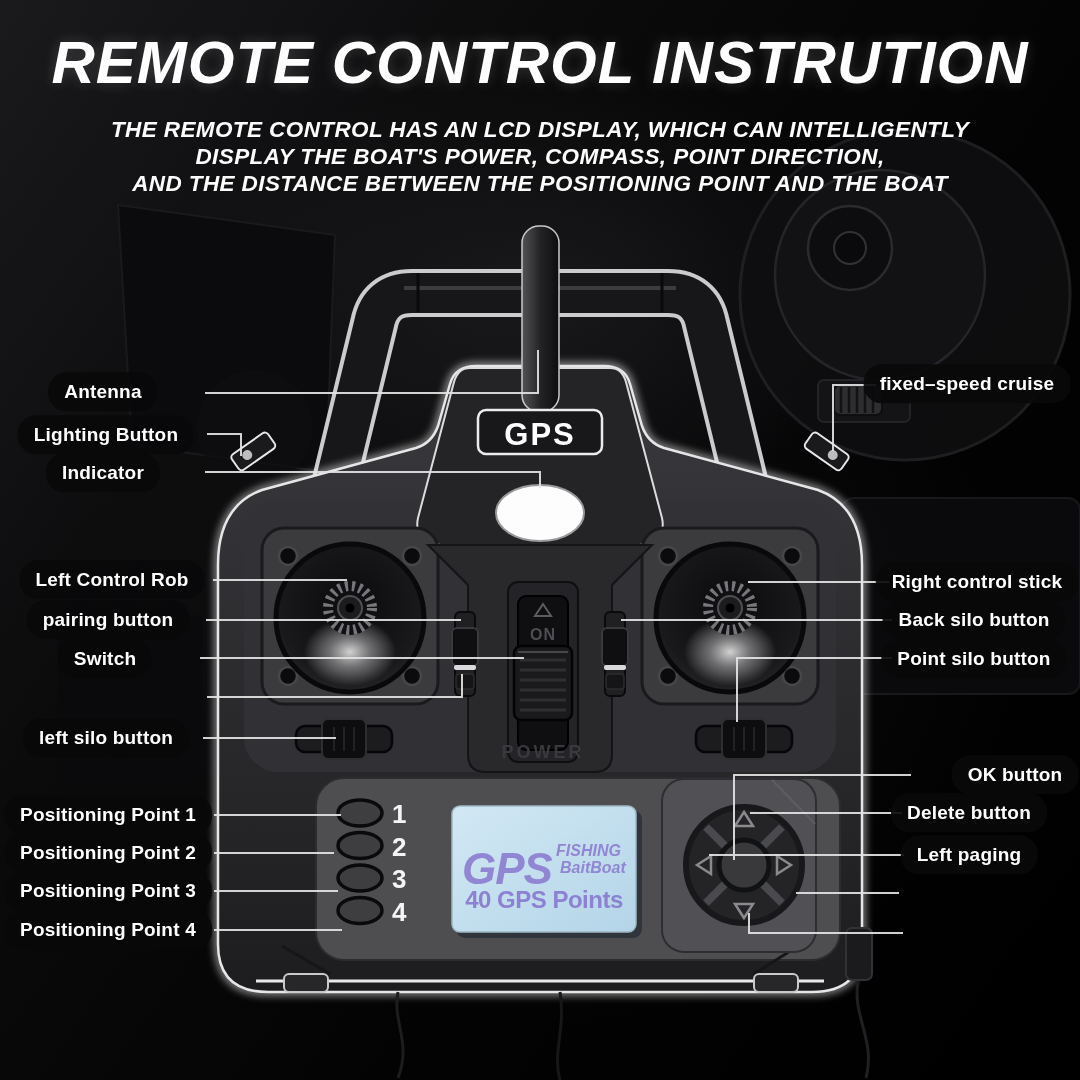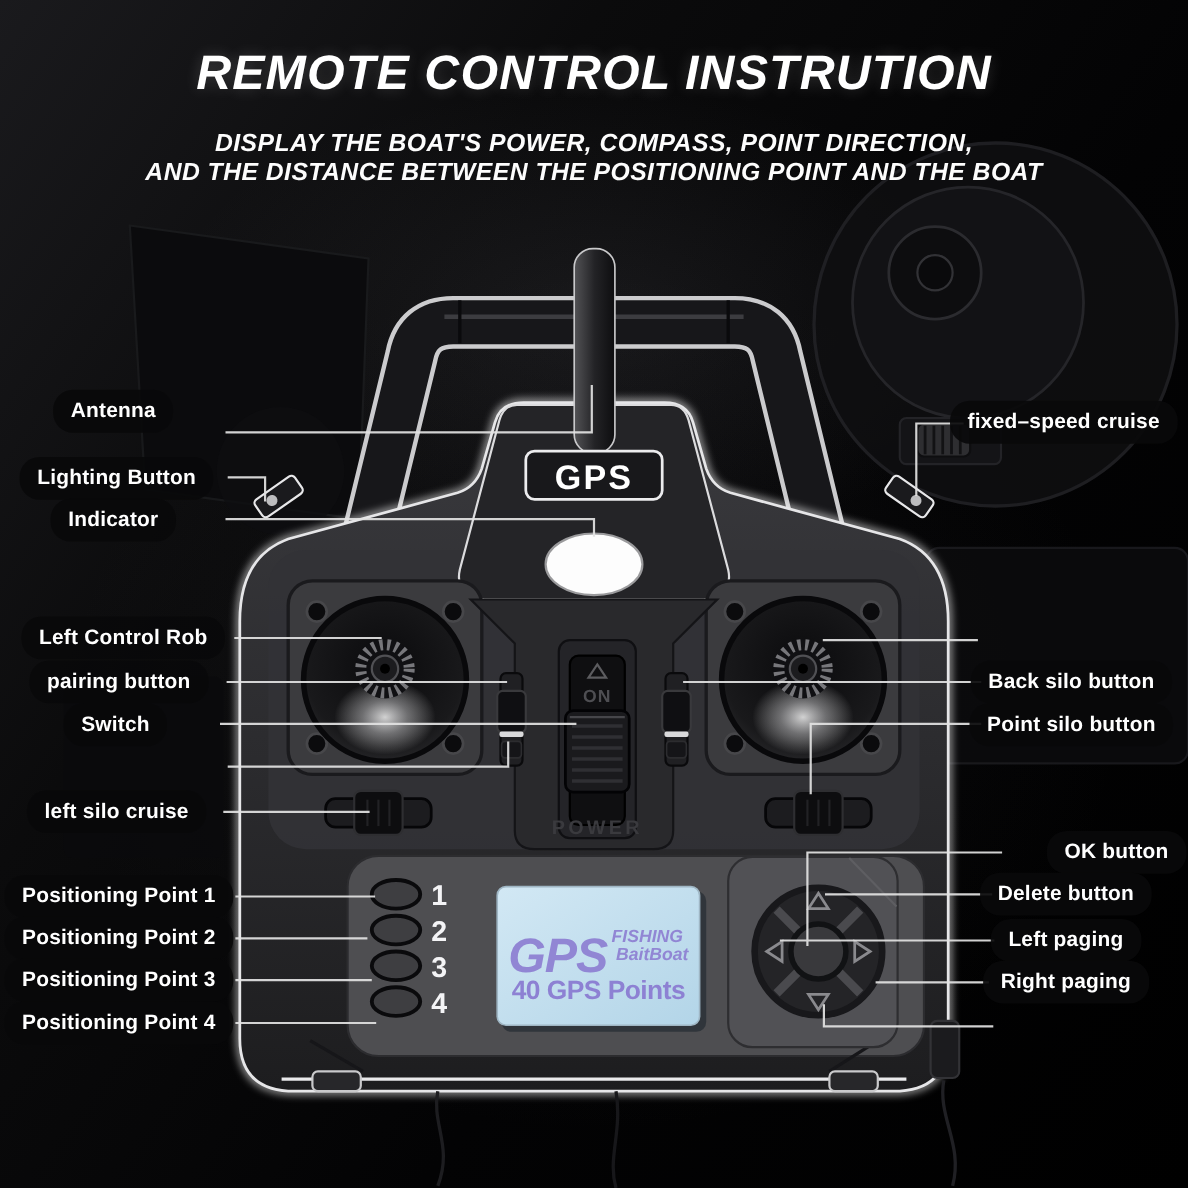--- a/index.html
+++ b/index.html
@@ -5,22 +5,22 @@
   html,body { margin:0; padding:0; background:#000; }
   .stage {
     position:relative; width:1080px; height:1080px; overflow:hidden;
     font-family:"Liberation Sans", sans-serif; color:#fff;
     background:
       radial-gradient(ellipse 560px 300px at 540px 290px, rgba(110,110,120,0.16), rgba(0,0,0,0) 70%),
       radial-gradient(ellipse 640px 520px at 540px 640px, rgba(80,80,88,0.13), rgba(0,0,0,0) 75%),
       linear-gradient(125deg, #1a1a1d 0%, #0b0b0c 30%, #030304 62%, #000 100%);
   }
   .title {
-    position:absolute; top:42px; left:0; right:0; text-align:center;
-    font-size:44px; font-weight:bold; font-style:italic; letter-spacing:1px;
+    position:absolute; top:28px; left:0; right:0; text-align:center;
+    font-size:60px; font-weight:bold; font-style:italic; letter-spacing:1px;
     color:#fff; text-shadow:0 0 14px rgba(255,255,255,0.18);
   }
   .subtitle {
     position:absolute; top:116px; left:0; right:0; text-align:center;
     font-size:22.5px; line-height:27px; font-weight:bold; font-style:italic;
     letter-spacing:0.4px; color:#fdfdfd;
   }
   .pill {
     position:absolute; transform:translate(-50%,-50%);
     background:rgba(9,9,10,0.92); color:#fff;
@@ -253,37 +253,38 @@
       <polyline points="911,775 734,775 734,860"></polyline>
       <polyline points="902,813 750,813"></polyline>
       <polyline points="904,855 709,855"></polyline>
       <polyline points="899,893 796,893"></polyline>
       <polyline points="903,933 749,933 749,913"></polyline>
     </g>
   </svg>
 
   <div class="title">REMOTE CONTROL INSTRUTION</div>
   <div class="subtitle">
+    <div>THE REMOTE CONTROL HAS AN LCD DISPLAY, WHICH CAN INTELLIGENTLY</div>
     <div>DISPLAY THE BOAT'S POWER, COMPASS, POINT DIRECTION,</div>
     <div>AND THE DISTANCE BETWEEN THE POSITIONING POINT AND THE BOAT</div>
   </div>
 
-  <div class="pill" style="left:103px; top:374px;text-align:right;"><span>Antenna</span></div>
+  <div class="pill" style="left:103px; top:392px;text-align:right;"><span>Antenna</span></div>
   <div class="pill" style="left:106px; top:435px;"><span>Lighting Button</span></div>
   <div class="pill" style="left:103px; top:473px;"><span>Indicator</span></div>
   <div class="pill" style="left:112px; top:580px;"><span>Left Control Rob</span></div>
   <div class="pill" style="left:108px; top:620px;"><span>pairing button</span></div>
   <div class="pill" style="left:105px; top:659px;"><span>Switch</span></div>
-  <div class="pill" style="left:106px; top:738px;"><span>left silo cruise</span></div>
+  <div class="pill" style="left:106px; top:738px;"><span>left silo button</span></div>
   <div class="pill" style="left:108px; top:815px;"><span>Positioning Point 1</span></div>
   <div class="pill" style="left:108px; top:853px;"><span>Positioning Point 2</span></div>
   <div class="pill" style="left:108px; top:891px;"><span>Positioning Point 3</span></div>
   <div class="pill" style="left:108px; top:930px;"><span>Positioning Point 4</span></div>
 
   <div class="pill" style="left:967px; top:384px;"><span>fixed–speed cruise</span></div>
+  <div class="pill" style="left:977px; top:582px;"><span>Right control stick</span></div>
   <div class="pill" style="left:974px; top:620px;"><span>Back silo button</span></div>
   <div class="pill" style="left:974px; top:659px;"><span>Point silo button</span></div>
   <div class="pill" style="left:1015px; top:775px;"><span>OK button</span></div>
   <div class="pill" style="left:969px; top:813px;"><span>Delete button</span></div>
   <div class="pill" style="left:969px; top:855px;"><span>Left paging</span></div>
-  <div class="pill" style="left:969px; top:893px;"><span>Right paging</span></div>
 
 </div>
 
 </body></html>

